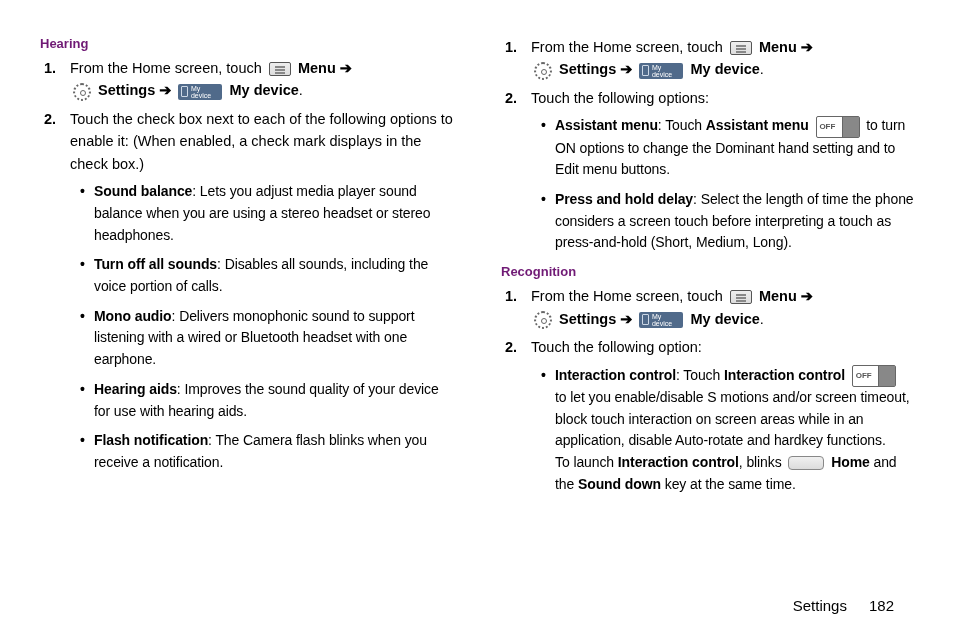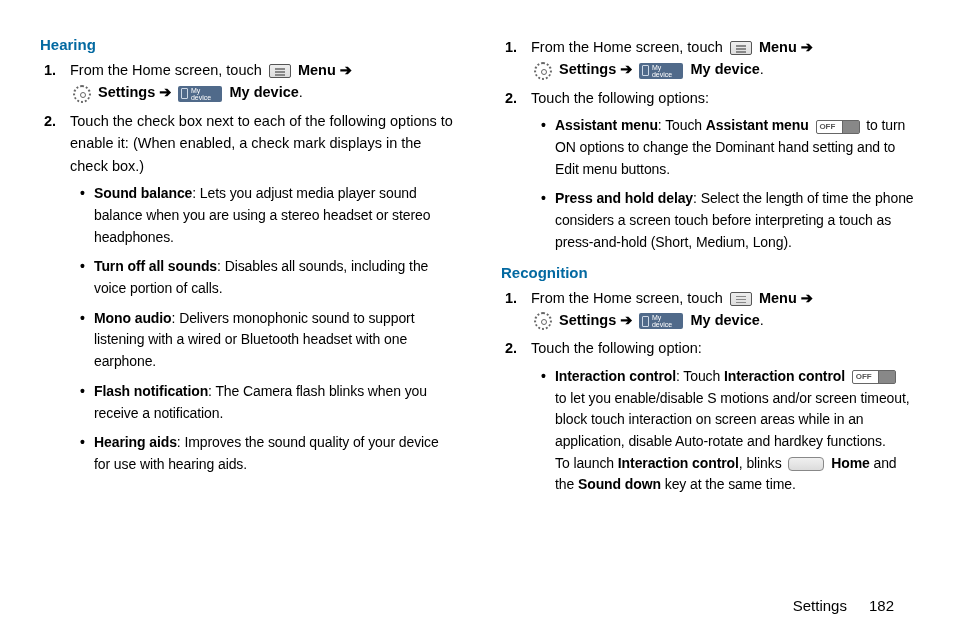--- a/index.html
+++ b/index.html
@@ -10,22 +10,22 @@
     font-family: Arial, Helvetica, sans-serif;
     font-size: 14.5px;
     color: #000;
     padding: 36px 40px 28px 40px;
     position: relative;
   }
   .cols { display: flex; gap: 48px; }
   .col { flex: 1; }
   .section-heading {
     font-weight: bold;
-    color: #0369a1;
-    font-size: 15px;
+    color: #701a75;
+    font-size: 13px;
     margin-bottom: 6px;
   }
   ol.numlist { list-style: none; padding-left: 30px; }
   ol.numlist > li { position: relative; margin-bottom: 6px; line-height: 1.55; font-size: 14.5px; }
   ol.numlist > li > .num {
     position: absolute;
     left: -26px;
     font-weight: bold;
   }
   ul.bullets { list-style: none; padding-left: 10px; margin-top: 6px; }
@@ -73,21 +73,21 @@
     align-items:center;
     padding:0 3px;
     gap:3px;
     line-height:1;
   }
   .mydevice-icon .phone {
     width:7px;height:11px;border:1px solid #cdd8e6;border-radius:1px;
   }
   .off-toggle {
     display:inline-block;
-    width:44px; height:14px;
+    width:44px; height:22px;
     border:1px solid #666;
     border-radius:2px;
     position:relative;
     background:#fff;
     vertical-align:middle;
     margin:0 3px;
   }
   .off-toggle .lbl {
     position:absolute;
     left:3px; top:0; bottom:0;
@@ -147,22 +147,22 @@
           </span>
         <span class="bold">My device</span>.
       </li>
       <li>
         <span class="num">2.</span>
         <span>Touch the check box next to each of the following options to enable it: (When enabled, a check mark displays in the check box.)</span>
         <ul class="bullets condensed">
           <li><span class="bold">Sound balance</span><span>: Lets you adjust media player sound balance when you are using a stereo headset or stereo headphones.</span></li>
           <li><span class="bold">Turn off all sounds</span><span>: Disables all sounds, including the voice portion of calls.</span></li>
           <li><span class="bold">Mono audio</span><span>: Delivers monophonic sound to support listening with a wired or Bluetooth headset with one earphone.</span></li>
+          <li><span class="bold">Hearing aids</span><span>: Improves the sound quality of your device for use with hearing aids.</span></li>
           <li><span class="bold">Flash notification</span><span>: The Camera flash blinks when you receive a notification.</span></li>
-          <li><span class="bold">Hearing aids</span><span>: Improves the sound quality of your device for use with hearing aids.</span></li>
         </ul>
       </li>
     </ol>
   </div>
 
   <div class="col">
     <ol class="numlist">
       <li>
         <span class="num">1.</span>
         <span>From the Home screen, touch</span>

